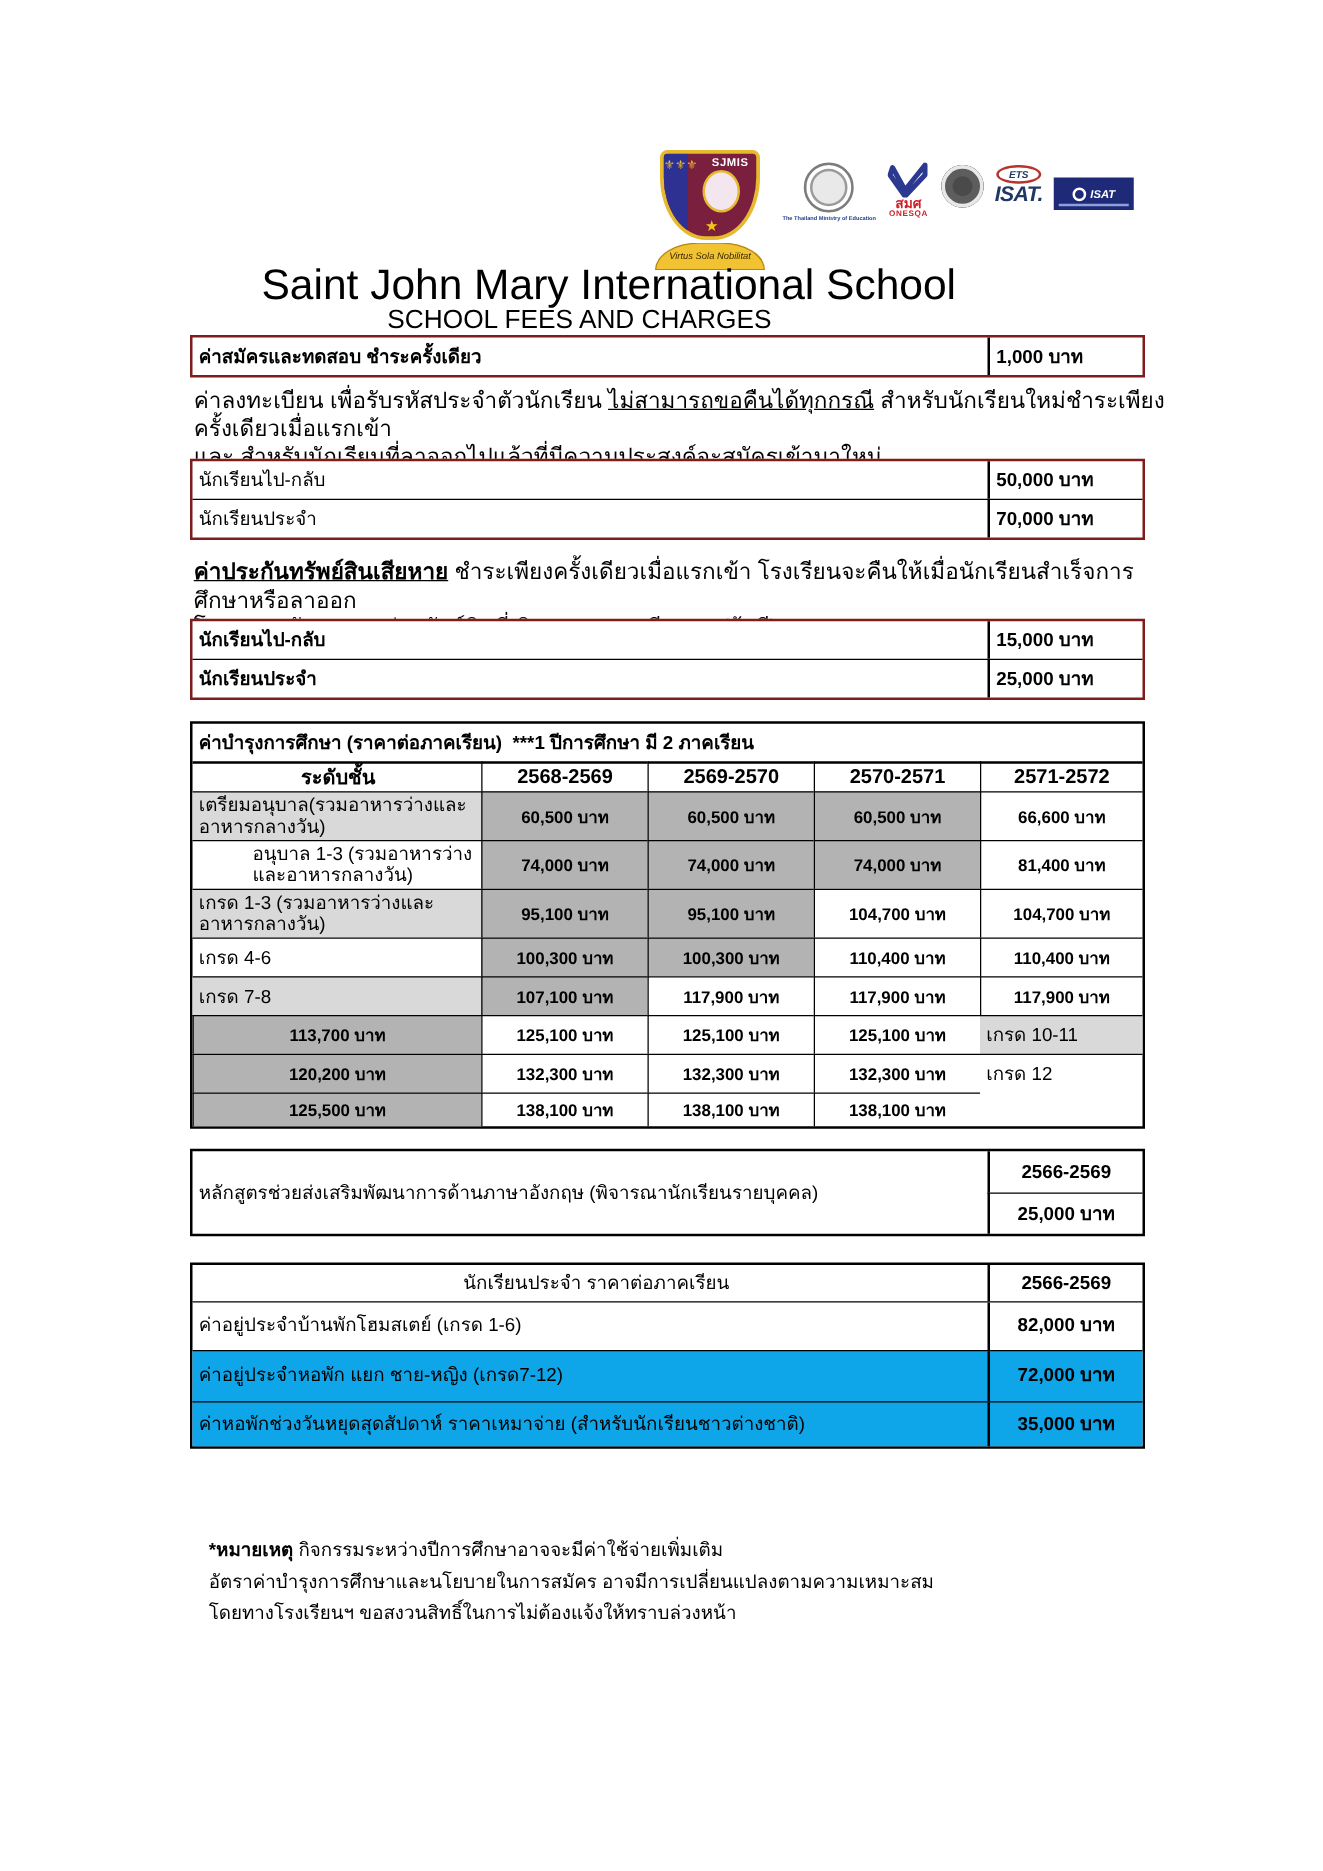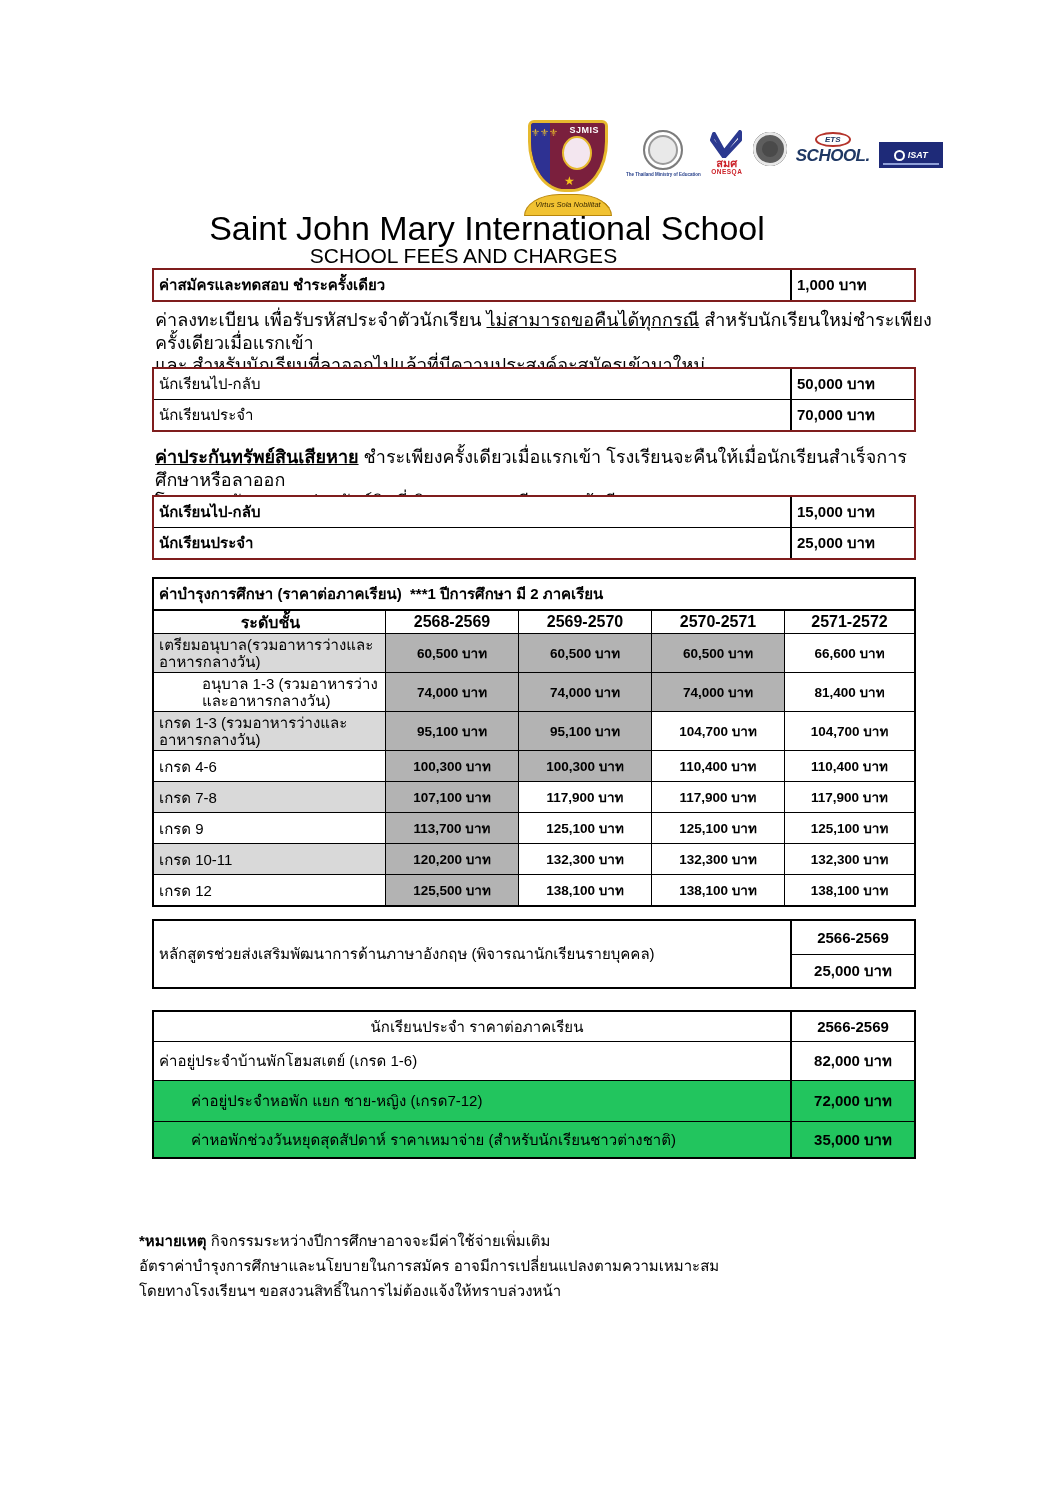--- a/index.html
+++ b/index.html
@@ -45,21 +45,21 @@
   .doc-subtitle{left:0;top:245px;width:927px;text-align:center;font-size:21px;line-height:22px;}
 
   
   .tbl{left:152px;width:764px;border:2px solid #7f1d1d;box-sizing:border-box;background:#fff;}
   .frow{display:grid;grid-template-columns:1fr 124px;}
   .frow + .frow{border-top:1px solid #000;}
   .fcell{padding:3px 5px;font-size:15px;display:flex;align-items:center;box-sizing:border-box;}
   .fval{border-left:2px solid #000;font-weight:bold;}
   .b{font-weight:bold;}
   .ctr{justify-content:center;text-align:center;}
-  .gray{background:#22c55e;padding-left:32px;}
+  .gray{background:#0ea5e9;}
 
   
   .para{left:155px;width:790px;font-size:18px;line-height:22.5px;}
   .u{text-decoration:underline;}
   .bu{font-weight:bold;text-decoration:underline;}
 
   
   .tuition{left:152px;top:577px;width:764px;border:2px solid #000;box-sizing:border-box;}
   .t-title{font-size:15px;font-weight:bold;padding:3px 5px;white-space:pre-wrap;}
   .t-grid{display:grid;grid-template-columns:231px 133px 133px 133px 130px;}
@@ -81,21 +81,21 @@
 
   
   .board{left:152px;top:1010px;width:764px;border:2px solid #000;box-sizing:border-box;}
   .brow{display:grid;grid-template-columns:1fr 124px;}
   .brow + .brow{border-top:1px solid #000;}
   .bcell{padding:3px 5px;font-size:15px;display:flex;align-items:center;box-sizing:border-box;line-height:20px;}
   .bval{border-left:2px solid #000;font-weight:bold;justify-content:center;text-align:center;}
   .bh{min-height:29px;padding-left:10px;}
 
   
-  .notes{left:139px;top:1228px;width:790px;font-size:15px;line-height:25px;}
+  .notes{left:167px;top:1228px;width:790px;font-size:15px;line-height:25px;}
 </style>
 </head>
 <body>
 
 <div class="page">
 
   <div class="abs crest">
     <div class="shield">
       <div class="shield-stripe">⚜⚜⚜</div>
       <div class="shield-acronym">SJMIS</div>
@@ -115,21 +115,21 @@
         <path d="M4 4 L14 22 L30 2 L30 10 L14 27 L2 10 Z" fill="none" stroke="#2b3990" stroke-width="4" stroke-linejoin="round"></path>
       </svg>
       <div class="onesqa-thai">สมศ</div>
       <div class="onesqa-en">ONESQA</div>
     </div>
     <div class="logo">
       <div class="seal-dark"></div>
     </div>
     <div class="logo toefl">
       <div class="ets-oval">ETS</div>
-      <div class="toefl-word">SCHOOL.</div>
+      <div class="toefl-word">ISAT.</div>
     </div>
     <div class="logo">
       <div class="isat">
         <span class="isat-ring"></span>
         <span class="isat-word">ISAT</span>
         <span class="isat-line"></span>
       </div>
     </div>
   </div>
 
@@ -207,21 +207,20 @@
       <div class="tc v dg">100,300 บาท</div>
       <div class="tc v">110,400 บาท</div>
       <div class="tc v">110,400 บาท</div>
 
       <div class="tc lab lg" style="min-height:31px;">เกรด 7-8</div>
       <div class="tc v dg">107,100 บาท</div>
       <div class="tc v">117,900 บาท</div>
       <div class="tc v">117,900 บาท</div>
       <div class="tc v">117,900 บาท</div>
 
-      <div class="tc lab" style="min-height:31px;">เกรด 9</div>
       <div class="tc v dg">113,700 บาท</div>
       <div class="tc v">125,100 บาท</div>
       <div class="tc v">125,100 บาท</div>
       <div class="tc v">125,100 บาท</div>
 
       <div class="tc lab lg" style="min-height:31px;">เกรด 10-11</div>
       <div class="tc v dg">120,200 บาท</div>
       <div class="tc v">132,300 บาท</div>
       <div class="tc v">132,300 บาท</div>
       <div class="tc v">132,300 บาท</div>

